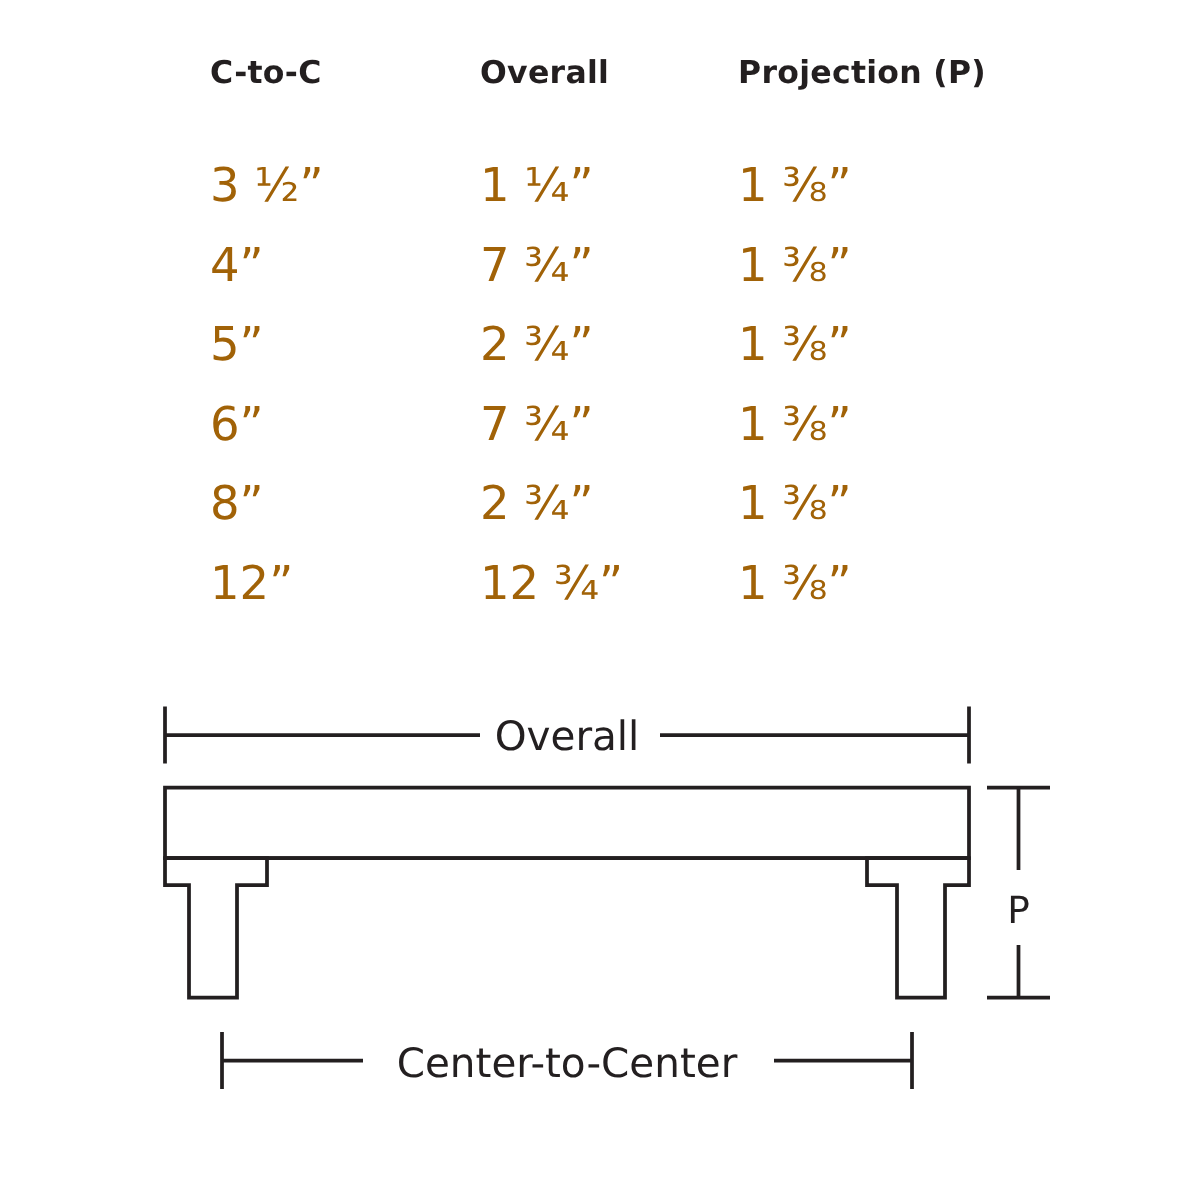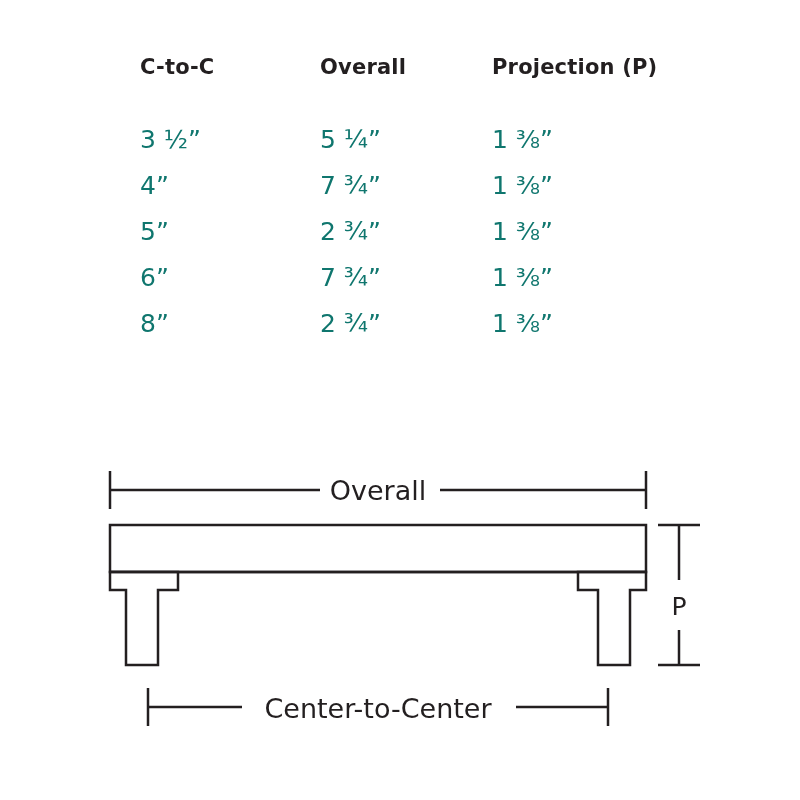--- a/index.html
+++ b/index.html
@@ -13,40 +13,40 @@
     position: relative;
     font-family: "DejaVu Sans", sans-serif;
     color: #231f20;
     overflow: hidden;
   }
 
   
   #spec-table {
     position: absolute;
     left: 140px;
-    top: 55px;
+    top: 36px;
     width: 540px;
   }
   #spec-table table {
     border-collapse: collapse;
     width: 100%;
   }
   #spec-table th {
     font-size: 21px;
     font-weight: bold;
     text-align: left;
     color: #231f20;
     padding: 0 0 46px 0;
     letter-spacing: 0.2px;
   }
   #spec-table td {
-    font-size: 25px;
+    font-size: 31px;
     font-weight: normal;
     text-align: left;
-    color: #0f766e;
+    color: #a16207;
     padding: 0 0 17px 0;
     white-space: nowrap;
   }
   .col-c2c   { width: 180px; }
   .col-over  { width: 172px; }
   .col-proj  { width: 188px; }
 
   
   #drawing {
     position: absolute;
@@ -78,41 +78,46 @@
     <thead>
       <tr>
         <th class="col-c2c">C-to-C</th>
         <th class="col-over">Overall</th>
         <th class="col-proj">Projection (P)</th>
       </tr>
     </thead>
     <tbody>
       <tr>
         <td>3 ½”</td>
-        <td>5 ¼”</td>
+        <td>1 ¼”</td>
         <td>1 ⅜”</td>
       </tr>
       <tr>
         <td>4”</td>
         <td>7 ¾”</td>
         <td>1 ⅜”</td>
       </tr>
       <tr>
         <td>5”</td>
         <td>2 ¾”</td>
         <td>1 ⅜”</td>
       </tr>
       <tr>
         <td>6”</td>
         <td>7 ¾”</td>
         <td>1 ⅜”</td>
       </tr>
       <tr>
         <td>8”</td>
         <td>2 ¾”</td>
+        <td>1 ⅜”</td>
+      </tr>
+      <tr>
+        <td>12”</td>
+        <td>12 ¾”</td>
         <td>1 ⅜”</td>
       </tr>
     </tbody>
   </table>
 </div>
 
 <div id="drawing">
   <svg width="800" height="340" viewBox="0 0 800 340" xmlns="http://www.w3.org/2000/svg">
 
     <g stroke="#231f20" stroke-width="2.5" fill="none">

